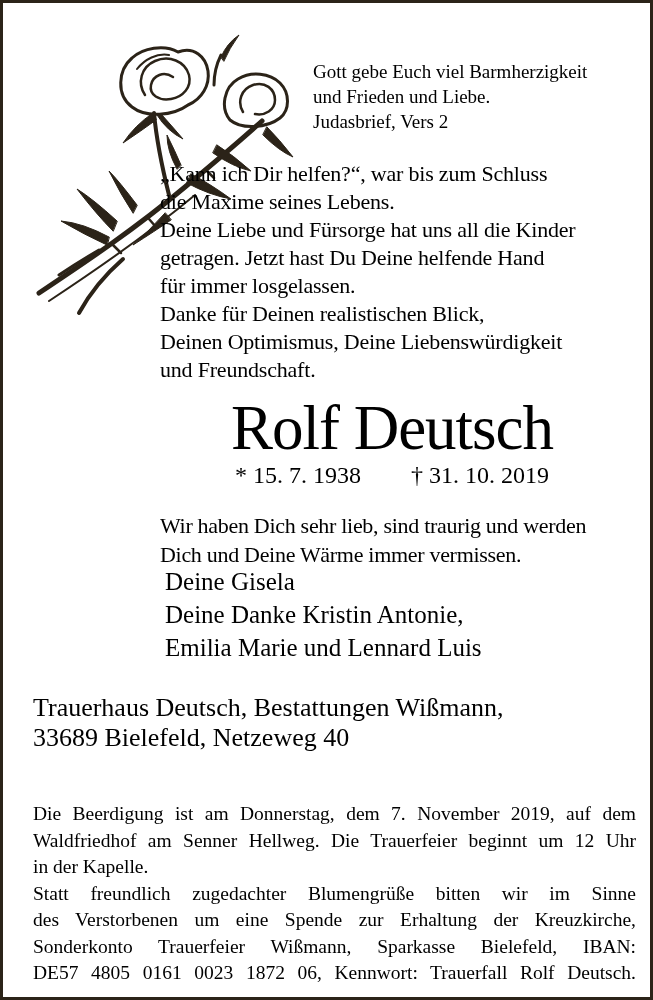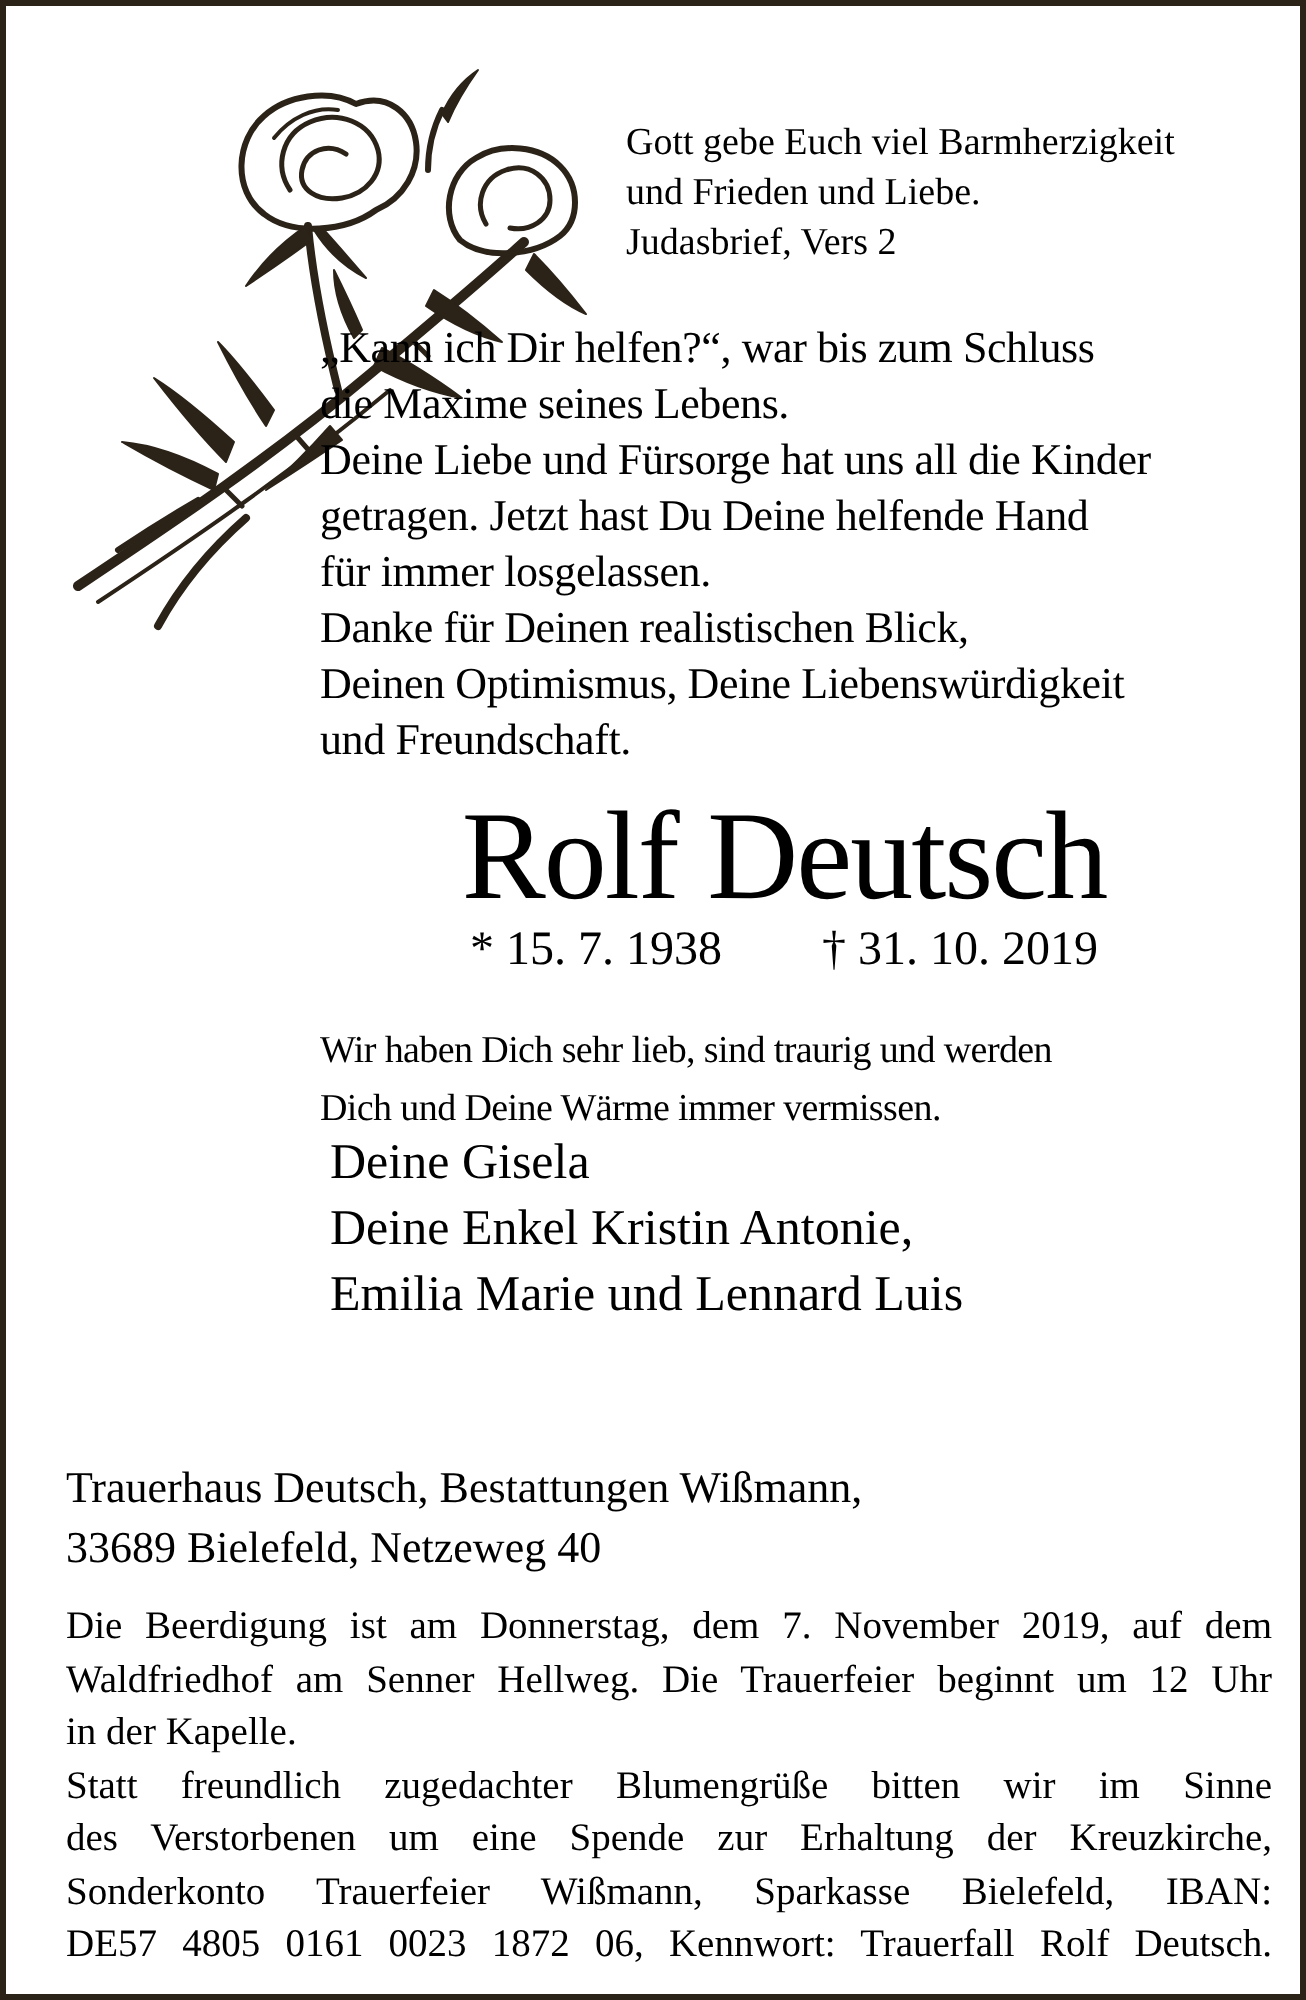--- a/index.html
+++ b/index.html
@@ -21,23 +21,23 @@
   .name{
     left:125px;top:394px;width:528px;
     font-size:63px;line-height:63px;letter-spacing:-1px;
     text-align:center;font-weight:normal;margin:0;
   }
   .dates{
     left:125px;top:458px;width:528px;
     display:flex;justify-content:center;gap:50px;
     font-size:24px;line-height:28px;
   }
-  .farewell{left:157px;top:508px;font-size:19px;line-height:29px;letter-spacing:-0.3px;}
+  .farewell{left:157px;top:508px;font-size:22px;line-height:29px;letter-spacing:-0.3px;}
   .mourners{left:162px;top:562px;font-size:25px;line-height:33px;}
-  .funeral-home{left:30px;top:726px;font-size:22px;line-height:30px;font-family:Liberation Serif, serif;}
+  .funeral-home{left:30px;top:690px;font-size:26px;line-height:30px;font-family:Liberation Serif, serif;}
   .notice-block{left:30px;top:798px;width:603px;font-size:19.5px;line-height:26.5px;}
   .jline{text-align:justify;text-align-last:justify;white-space:normal;}
   svg.roses{left:14px;top:20px;}
 </style>
 </head>
 <body>
 
 <div class="page">
 
   <svg class="roses abs" width="290" height="295" viewBox="0 0 290 295" fill="none" stroke="#2b2318" stroke-linecap="round" stroke-linejoin="round">
@@ -99,21 +99,21 @@
     <span class="line">† 31. 10. 2019</span>
   </div>
 
   <div class="farewell abs">
     <div class="line">Wir haben Dich sehr lieb, sind traurig und werden</div>
     <div class="line">Dich und Deine Wärme immer vermissen.</div>
   </div>
 
   <div class="mourners abs">
     <div class="line">Deine Gisela</div>
-    <div class="line">Deine Enkel Kristin Antonie,</div>
+    <div class="line">Deine Danke Kristin Antonie,</div>
     <div class="line">Emilia Marie und Lennard Luis</div>
   </div>
 
   <div class="funeral-home abs">
     <div class="line">Trauerhaus Deutsch, Bestattungen Wißmann,</div>
     <div class="line">33689 Bielefeld, Netzeweg 40</div>
   </div>
 
   <div class="notice-block abs">
     <div class="jline">Die Beerdigung ist am Donnerstag, dem 7. November 2019, auf dem</div>

